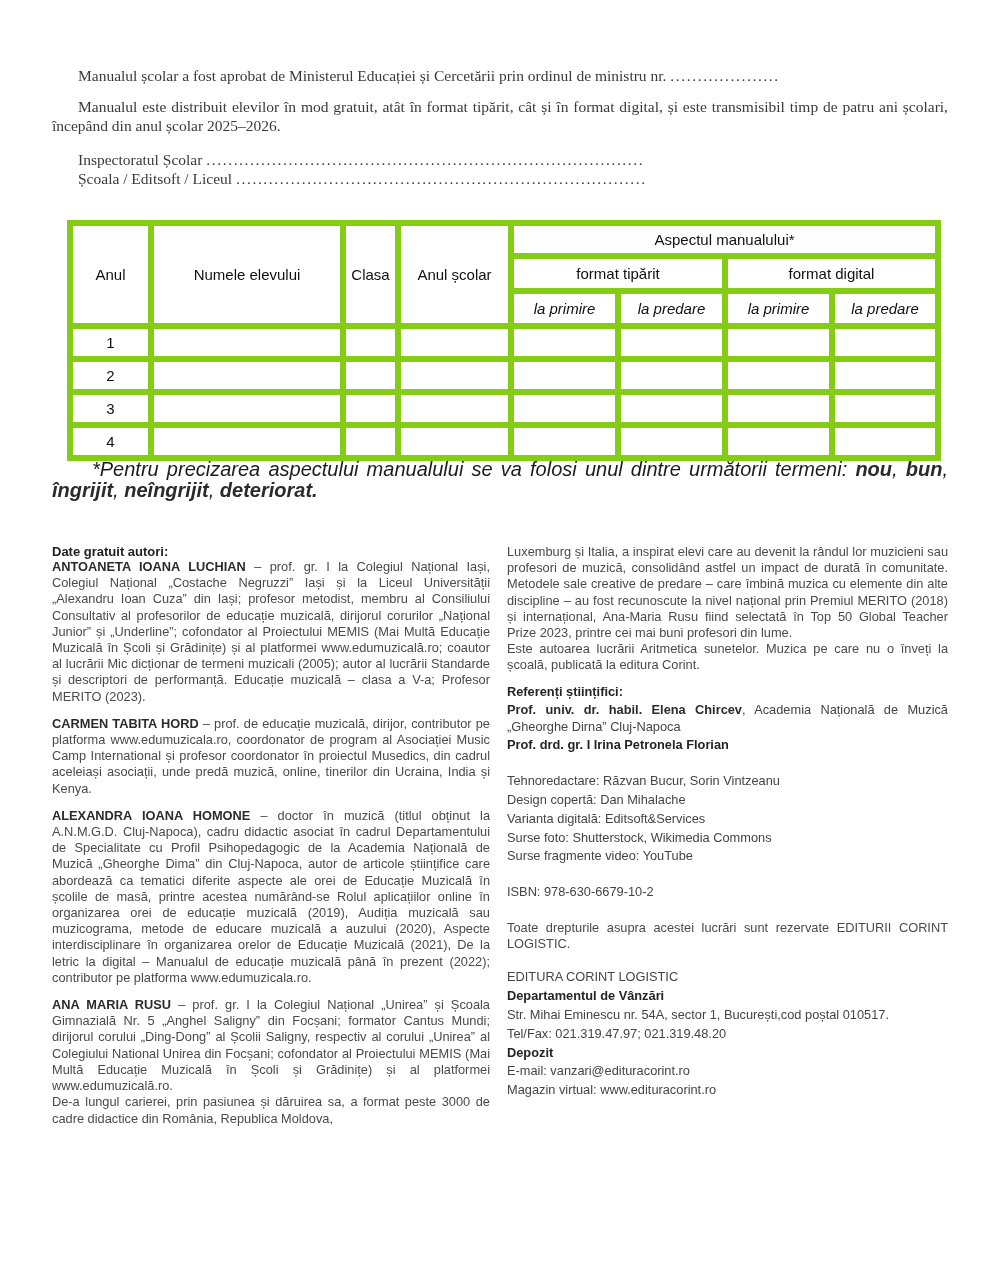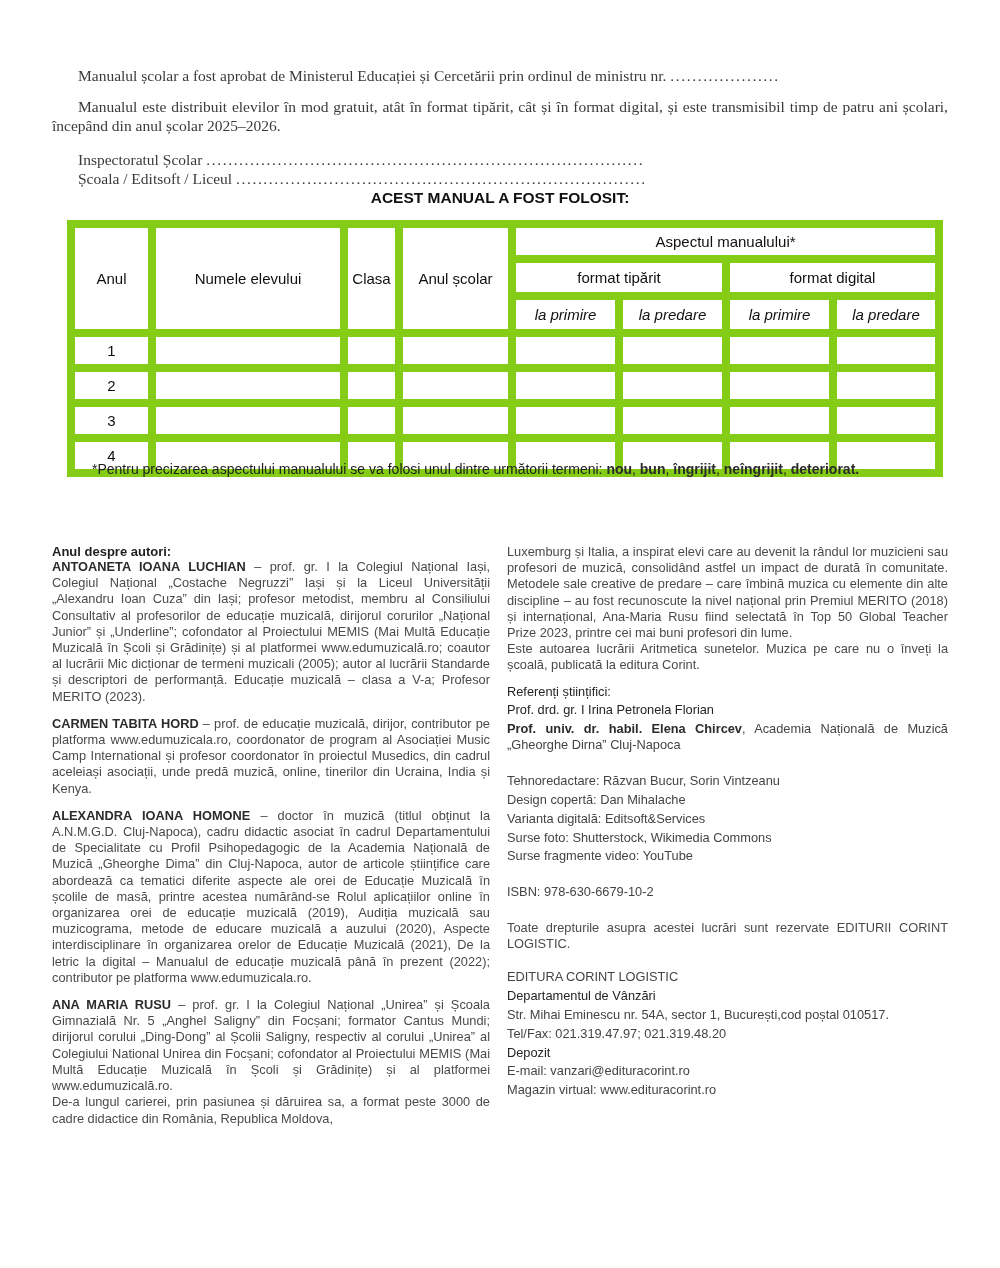--- a/index.html
+++ b/index.html
@@ -15,60 +15,59 @@
   .dots{letter-spacing:1.6px;color:#3a3a3a;}
 
   
   .table-title{position:absolute;top:189px;left:0;width:1000px;text-align:center;
                font-size:15.5px;font-weight:bold;color:#101010;}
 
   
   .usage-table{position:absolute;left:67px;top:220px;border-collapse:collapse;
                border:3px solid #000;table-layout:fixed;width:868px;
                font-size:15px;color:#101010;}
-  .usage-table th,.usage-table td{border:8px solid #84cc16;text-align:center;
+  .usage-table th,.usage-table td{border:6px solid #84cc16;text-align:center;
                vertical-align:middle;font-weight:400;padding:0;overflow:hidden;}
   .usage-table tr.hr1 th{height:27px;}
   .usage-table tr.hr2 th{height:29px;}
   .usage-table tr.hr3 th{height:29px;font-style:italic;}
   .usage-table tr.datarow td{height:27px;}
 
   
-  .note{position:absolute;left:52px;width:896px;top:443px;font-size:14px;line-height:21px;
-        color:#1c1c1c;text-align:justify;text-indent:40px;margin-top:16px;}
+  .note{position:absolute;left:52px;width:896px;top:443px;font-size:20px;line-height:21px;
+        font-style:italic;color:#1c1c1c;text-align:justify;text-indent:40px;margin-top:16px;}
   .note .b{font-weight:bold;}
   .bullets{position:absolute;left:92px;width:856px;top:485px;font-size:15.3px;line-height:22.5px;color:#1c1c1c;}
   .bullet-item::before{content:"\25CF";font-size:11px;vertical-align:1.5px;margin-right:7px;}
 
   
   .columns{position:absolute;left:52px;top:544px;width:896px;display:flex;gap:17px;}
   .col-left{width:438px;}
   .col-right{width:441px;}
   .columns p{margin:0;}
   .jp{text-align:justify;font-size:12.8px;line-height:16.2px;color:#4a4a4a;margin-bottom:10px !important;}
   .b{font-weight:bold;color:#2b2b2b;}
   .authors-heading{font-size:13px;font-weight:bold;color:#1f1f1f;margin:0 0 9px;}
   .author-p{margin-bottom:11px !important;}
   .line{font-size:12.8px;line-height:16.2px;margin-bottom:2.6px;}
   .gap-m{height:17px;}
-  .bold-line{font-weight:normal;color:#242424;}
+  .bold-line{font-weight:bold;color:#242424;}
 </style>
 </head>
 <body>
 
 <div class="page">
 
   <div class="top-block serif">
     <p class="p-approval"><span>Manualul școlar a fost aprobat de Ministerul Educației și Cercetării prin ordinul de ministru nr. </span><span class="dots">....................</span></p>
     <p class="p-distribution">Manualul este distribuit elevilor în mod gratuit, atât în format tipărit, cât și în format digital, și este transmisibil timp de patru ani școlari, începând din anul școlar 2025–2026.</p>
     <div class="insp-line"><span>Inspectoratul Școlar </span><span class="dots">................................................................................</span></div>
     <div class="insp-line"><span>Școala / Editsoft / Liceul </span><span class="dots">...........................................................................</span></div>
   </div>
 
-  <div class="table-title">ACEST MANUAL A FOST FOLOSIT:</div>
 
   <table class="usage-table">
     <colgroup>
       <col style="width:81px">
         <col style="width:192px">
         <col style="width:55px">
         <col style="width:113px">
       <col style="width:107px">
         <col style="width:107px">
         <col style="width:107px">
@@ -134,35 +133,35 @@
     </tr>
   </tbody>
     </table>
 
   <p class="note"><span>*Pentru precizarea aspectului manualului se va folosi unul dintre următorii termeni: </span><span class="b">nou</span><span>, </span><span class="b">bun</span><span>, </span><span class="b">îngrijit</span><span>, </span><span class="b">neîngrijit</span><span>, </span><span class="b">deteriorat</span><span class="b">.</span></p>
 
 
   <div class="columns">
 
     <div class="col-left">
-      <p class="authors-heading">Anul despre autori:</p>
+      <p class="authors-heading">Date gratuit autori:</p>
       <p class="jp author-p"><span class="b">ANTOANETA IOANA LUCHIAN</span><span> – prof. gr. I la Colegiul Național Iași, Colegiul Național „Costache Negruzzi” Iași și la Liceul Universității „Alexandru Ioan Cuza” din Iași; profesor metodist, membru al Consiliului Consultativ al profesorilor de educație muzicală, dirijorul corurilor „Național Junior” și „Underline”; cofondator al Proiectului MEMIS (Mai Multă Educație Muzicală în Școli și Grădinițe) și al platformei www.edumuzicală.ro; coautor al lucrării Mic dicționar de termeni muzicali (2005); autor al lucrării Standarde și descriptori de performanță. Educație muzicală – clasa a V-a; Profesor MERITO (2023).</span></p>
       <p class="jp author-p"><span class="b">CARMEN TABITA HORD</span><span> – prof. de educație muzicală, dirijor, contributor pe platforma www.edumuzicala.ro, coordonator de program al Asociației Music Camp International și profesor coordonator în proiectul Musedics, din cadrul aceleiași asociații, unde predă muzică, online, tinerilor din Ucraina, India și Kenya.</span></p>
       <p class="jp author-p"><span class="b">ALEXANDRA IOANA HOMONE</span><span> – doctor în muzică (titlul obținut la A.N.M.G.D. Cluj-Napoca), cadru didactic asociat în cadrul Departamentului de Specialitate cu Profil Psihopedagogic de la Academia Națională de Muzică „Gheorghe Dima” din Cluj-Napoca, autor de articole științifice care abordează ca tematici diferite aspecte ale orei de Educație Muzicală în școlile de masă, printre acestea numărând-se Rolul aplicațiilor online în organizarea orei de educație muzicală (2019), Audiția muzicală sau muzicograma, metode de educare muzicală a auzului (2020), Aspecte interdisciplinare în organizarea orelor de Educație Muzicală (2021), De la letric la digital – Manualul de educație muzicală până în prezent (2022); contributor pe platforma www.edumuzicala.ro.</span></p>
       <p class="jp" style="margin-bottom:0 !important;"><span class="b">ANA MARIA RUSU</span><span> – prof. gr. I la Colegiul Național „Unirea” și Școala Gimnazială Nr. 5 „Anghel Saligny” din Focșani; formator Cantus Mundi; dirijorul corului „Ding-Dong” al Școlii Saligny, respectiv al corului „Unirea” al Colegiului National Unirea din Focșani; cofondator al Proiectului MEMIS (Mai Multă Educație Muzicală în Școli și Grădinițe) și al platformei www.edumuzicală.ro.</span></p>
       <p class="jp">De-a lungul carierei, prin pasiunea și dăruirea sa, a format peste 3000 de cadre didactice  din România, Republica Moldova,</p>
     </div>
 
     <div class="col-right">
       <p class="jp" style="margin-bottom:0 !important;">Luxemburg și Italia, a inspirat elevi care au devenit la rândul lor muzicieni sau profesori de muzică, consolidând astfel un impact de durată în comunitate. Metodele sale creative de predare – care îmbină muzica cu elemente din alte discipline – au fost recunoscute la nivel național prin Premiul MERITO (2018) și internațional, Ana-Maria Rusu fiind selectată în Top 50 Global Teacher Prize 2023, printre cei mai buni profesori din lume.</p>
       <p class="jp">Este autoarea lucrării Aritmetica sunetelor. Muzica pe care nu o înveți la școală, publicată la editura Corint.</p>
 
       <div class="line bold-line">Referenți științifici:</div>
+      <div class="line" style="text-align:justify;"><span class="b">Prof. univ. dr. habil. Elena Chircev</span><span>, Academia Națională de Muzică „Gheorghe Dirna” Cluj-Napoca</span></div>
       <div class="line bold-line">Prof. drd. gr. I Irina Petronela Florian</div>
-      <div class="line" style="text-align:justify;"><span class="b">Prof. univ. dr. habil. Elena Chircev</span><span>, Academia Națională de Muzică „Gheorghe Dirna” Cluj-Napoca</span></div>
 
       <div class="gap-m"></div>
       <div class="line">Tehnoredactare: Răzvan Bucur, Sorin Vintzeanu</div>
       <div class="line">Design copertă: Dan Mihalache</div>
       <div class="line">Varianta digitală: Editsoft&amp;Services</div>
       <div class="line">Surse foto: Shutterstock, Wikimedia Commons</div>
       <div class="line">Surse fragmente video: YouTube</div>
 
       <div class="gap-m"></div>
       <div class="line">ISBN: 978-630-6679-10-2</div>

